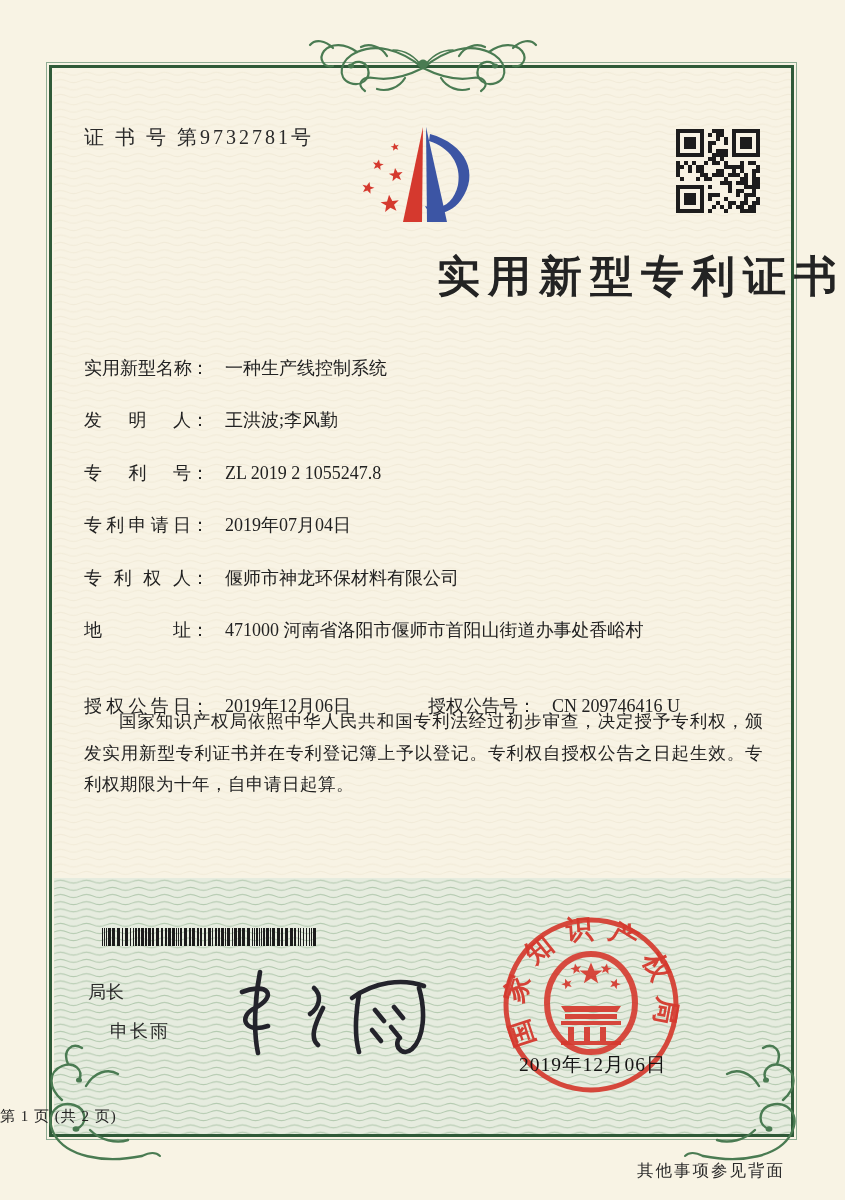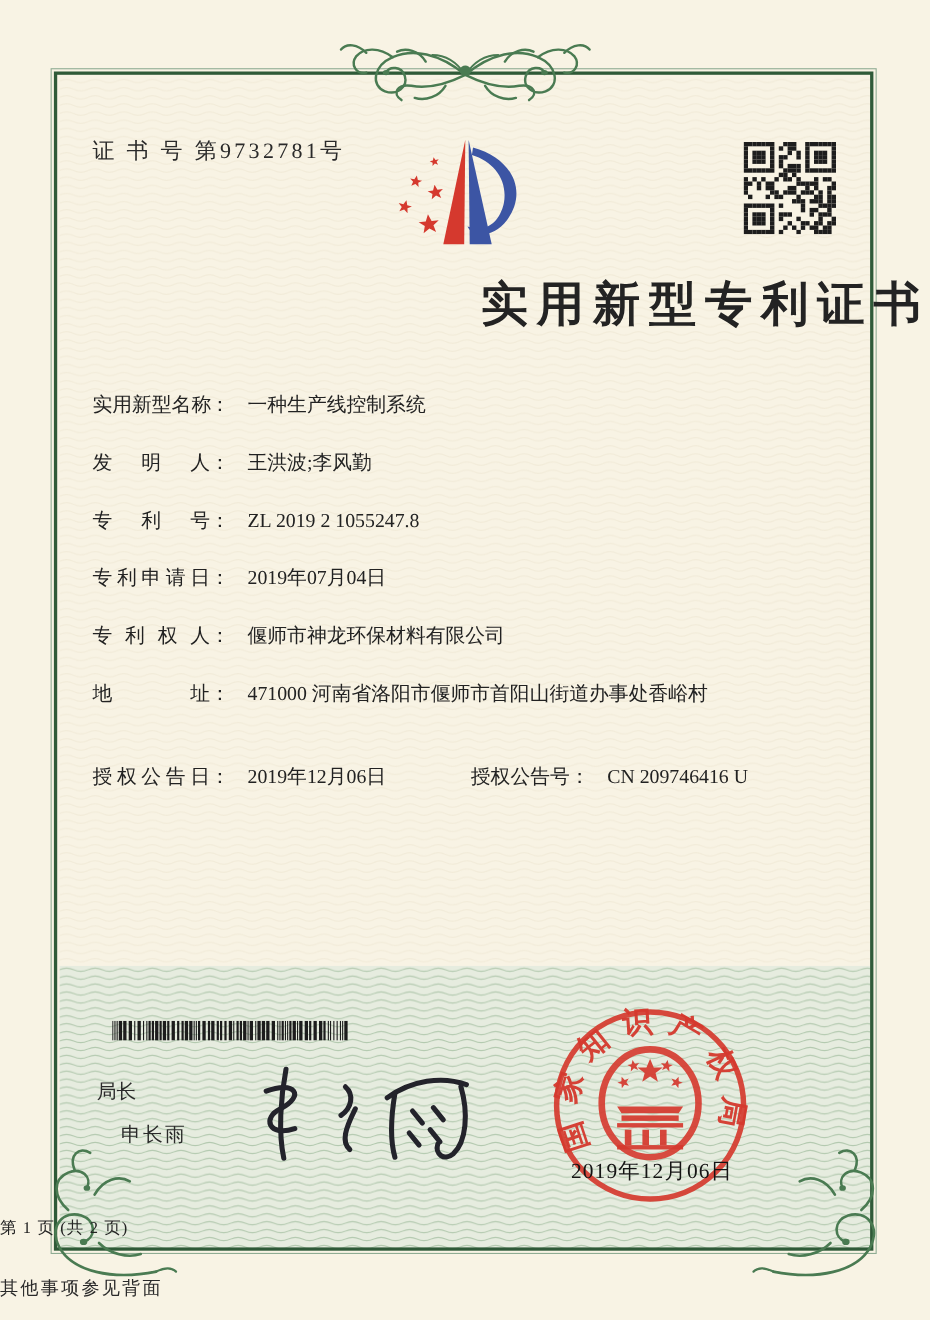--- a/index.html
+++ b/index.html
@@ -41,21 +41,21 @@
     text-align:justify;color:#222;letter-spacing:0.5px;
   }
   .bodytext p{margin:0;text-indent:2em;}
   
   .waveband{left:54px;top:878px;width:737px;height:259px;}
   .uppertex{left:54px;top:70px;width:737px;height:808px;opacity:.30;}
   .director-title{left:88px;top:980px;font-family:"Liberation Sans","DejaVu Sans",sans-serif;font-size:18px;color:#2a2a2a;}
   .director-name{left:88px;top:1019px;font-family:Liberation Mono, monospace;font-size:18px;letter-spacing:2px;color:#2a2a2a;margin-left:22px;}
   .seal-date{left:519px;top:1051px;font-size:19.5px;letter-spacing:1px;color:#141414;z-index:6;}
   .page-note{left:0;top:1107px;width:785px;text-align:left;font-size:15px;color:#232323;letter-spacing:1px;}
-  .back-note{left:0;top:1160px;width:785px;text-align:left;font-size:16.5px;color:#2a2a2a;letter-spacing:2px;} .z2{z-index:2;} .z3{z-index:3;} .z4{z-index:4;} .z5{z-index:5;}
+  .back-note{left:0;top:1160px;width:785px;text-align:right;font-size:16.5px;color:#2a2a2a;letter-spacing:2px;} .z2{z-index:2;} .z3{z-index:3;} .z4{z-index:4;} .z5{z-index:5;}
 </style>
 </head>
 <body>
 
 <svg class="abs uppertex" width="737" height="808">
   <defs>
     <pattern id="wv0" width="26" height="7.4" patternUnits="userSpaceOnUse">
       <path d="M0,3.7 Q6.5,0.7 13,3.7 T26,3.7" fill="none" stroke="#e3d9bf" stroke-width="1"></path>
     </pattern>
   </defs>
@@ -392,20 +392,21 @@
   <span class="flabel">地址</span><span class="fcolon">：</span><span class="fvalue">471000 河南省洛阳市偃师市首阳山街道办事处香峪村</span>
 </div>
 <div class="abs field-row z3" style="top:694px">
   <span class="flabel">授权公告日</span><span class="fcolon">：</span><span class="fvalue">2019年12月06日</span>
   <span class="grant-no-part">
     <span>授权公告号</span><span class="fcolon">：</span><span>CN 209746416 U</span>
   </span>
 </div>
 
 <div class="abs bodytext z3">
+  <p>国家知识产权局依照中华人民共和国专利法经过初步审查，决定授予专利权，颁发实用新型专利证书并在专利登记簿上予以登记。专利权自授权公告之日起生效。专利权期限为十年，自申请日起算。</p>
 </div>
 
 <svg id="barcode-svg" class="abs z3" style="left:102px;top:928px" width="218" height="18" viewBox="0 0 218 18">
     <rect x="0" y="0" width="1" height="18" fill="#1c1c1c"></rect>
     <rect x="2" y="0" width="1" height="18" fill="#1c1c1c"></rect>
     <rect x="4" y="0" width="1" height="18" fill="#1c1c1c"></rect>
     <rect x="6" y="0" width="3" height="18" fill="#1c1c1c"></rect>
     <rect x="10" y="0" width="3" height="18" fill="#1c1c1c"></rect>
     <rect x="15" y="0" width="3" height="18" fill="#1c1c1c"></rect>
     <rect x="20" y="0" width="1" height="18" fill="#1c1c1c"></rect>

